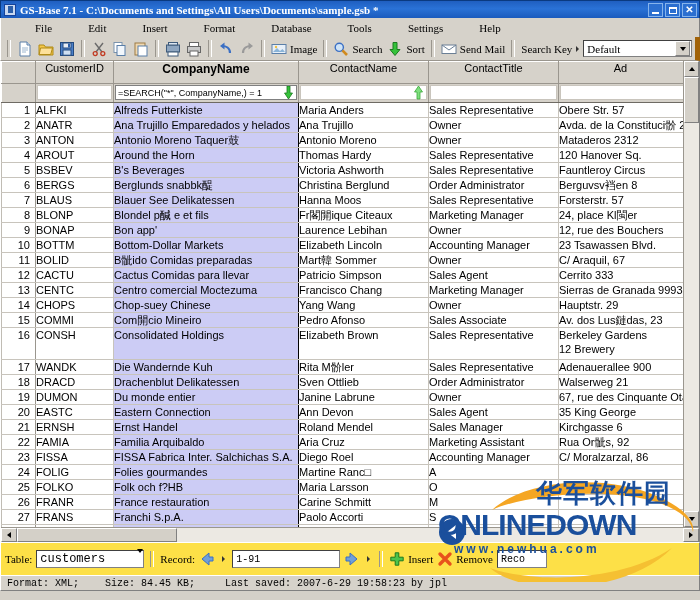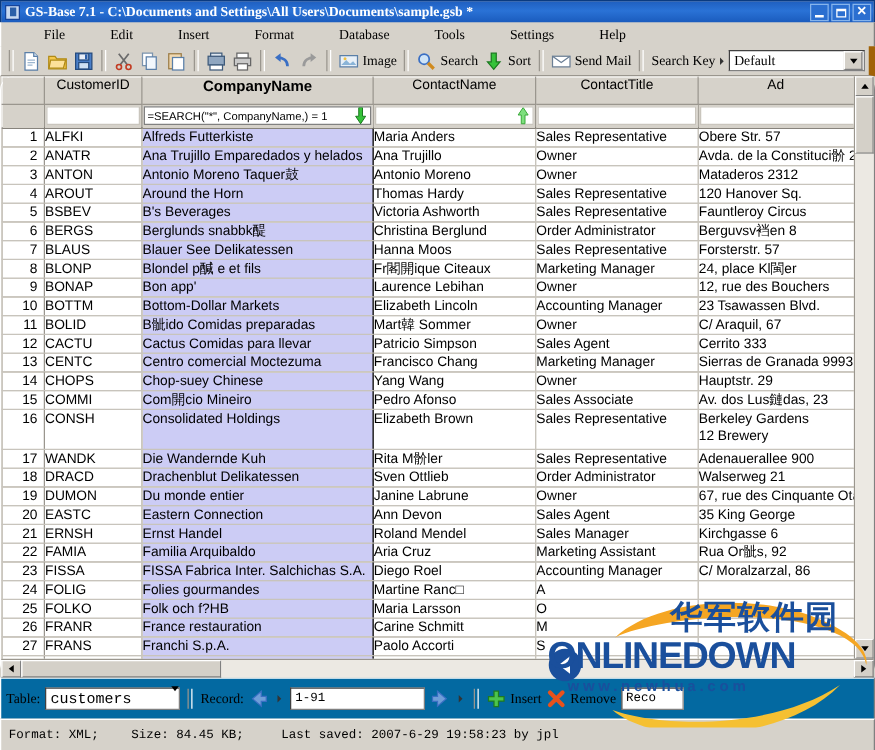--- a/index.html
+++ b/index.html
@@ -88,21 +88,21 @@
     box-sizing:border-box;display:flex;align-items:center;justify-content:center;flex:0 0 auto;margin-right:1px;
   }
   .caret-d{width:0;height:0;border-left:3px solid transparent;border-right:3px solid transparent;border-top:4px solid #000;}
 
   
   .gridwrap{
     position:relative;
     margin:0;height:481px;box-sizing:border-box;
     background:#d6d2ca;
     border-left:1px solid #fff;border-right:1px solid #808080;
-    display:flex;flex-direction:column;border-radius:11px;
+    display:flex;flex-direction:column;
   }
   .gridinner{flex:1 1 auto;display:flex;overflow:hidden;position:relative;}
   .gridcols{flex:1 1 auto;overflow:hidden;position:relative;}
 
   table.grid{border-collapse:collapse;table-layout:fixed;width:100%;}
   table.grid th,table.grid td{
     padding:0;margin:0;font-size:11px;vertical-align:top;
     font-family:"Liberation Sans", sans-serif;
     overflow:hidden;white-space:nowrap;
   }
@@ -179,21 +179,21 @@
     border-right-color:#808080;border-bottom-color:#808080;
     box-sizing:border-box;display:flex;align-items:center;justify-content:center;flex:0 0 auto;
   }
   .caret-l{width:0;height:0;border-top:3px solid transparent;border-bottom:3px solid transparent;border-right:4px solid #000;}
   .caret-r{width:0;height:0;border-top:3px solid transparent;border-bottom:3px solid transparent;border-left:4px solid #000;}
   .hscroll .hthumb{width:160px;background:#d4d0c8;border:1px solid #fff;border-right-color:#808080;border-bottom-color:#808080;box-sizing:border-box;flex:0 0 auto;}
   .hscroll .htrack{flex:1 1 auto;background:#ece9e3;}
 
   
   .recbar{
-    height:23px;background:#0369a1;display:flex;align-items:center;
+    height:23px;background:#fde047;display:flex;align-items:center;
     gap:4px;padding:16px 4px;box-sizing:border-box;
     border-left:1px solid #fff;border-right:1px solid #808080;
     border-top:1px solid #fff;
     font-family:"Liberation Serif",serif;font-size:11px;
   }
   .rlabel{font-family:"Liberation Serif",serif;font-size:11px;white-space:nowrap;}
   .tablecombo{
     width:108px;height:18px;background:#fff;border:1px solid #808080;
     border-top-color:#404040;border-left-color:#404040;
     display:flex;align-items:center;box-sizing:border-box;flex:0 0 auto;
@@ -203,21 +203,21 @@
     width:108px;height:18px;background:#fff;border:1px solid #808080;
     border-top-color:#404040;border-left-color:#404040;
     box-sizing:border-box;display:flex;align-items:center;
     padding-left:3px;font-family:"Liberation Mono",monospace;font-size:10px;flex:0 0 auto;
   }
   .vsep{width:2px;height:16px;border-left:1px solid #9a968e;border-right:1px solid #fff;flex:0 0 auto;margin:0 2px;}
   .recbtn{display:flex;align-items:center;gap:3px;white-space:nowrap;flex:0 0 auto;}
 
   
   .statusbar{
-    height:26px;background:#d6d2ca;display:flex;align-items:center;
+    height:16px;background:#d6d2ca;display:flex;align-items:center;
     border:1px solid #fff;border-right-color:#808080;border-bottom-color:#808080;
     box-sizing:border-box;padding-left:6px;gap:0;
     font-family:"Liberation Mono",monospace;font-size:10px;color:#000;
   }
   .st-seg{white-space:nowrap;}
   .st-gap1{width:26px;}
   .st-gap2{width:30px;}
 
   
   .watermark{

